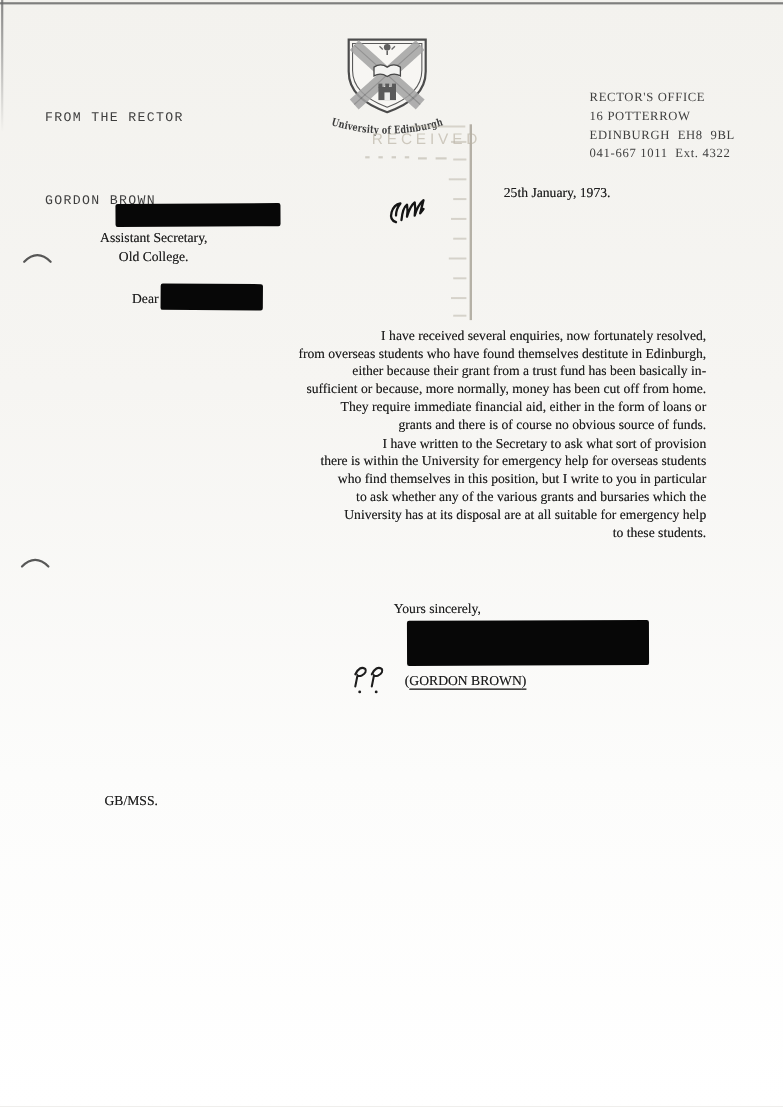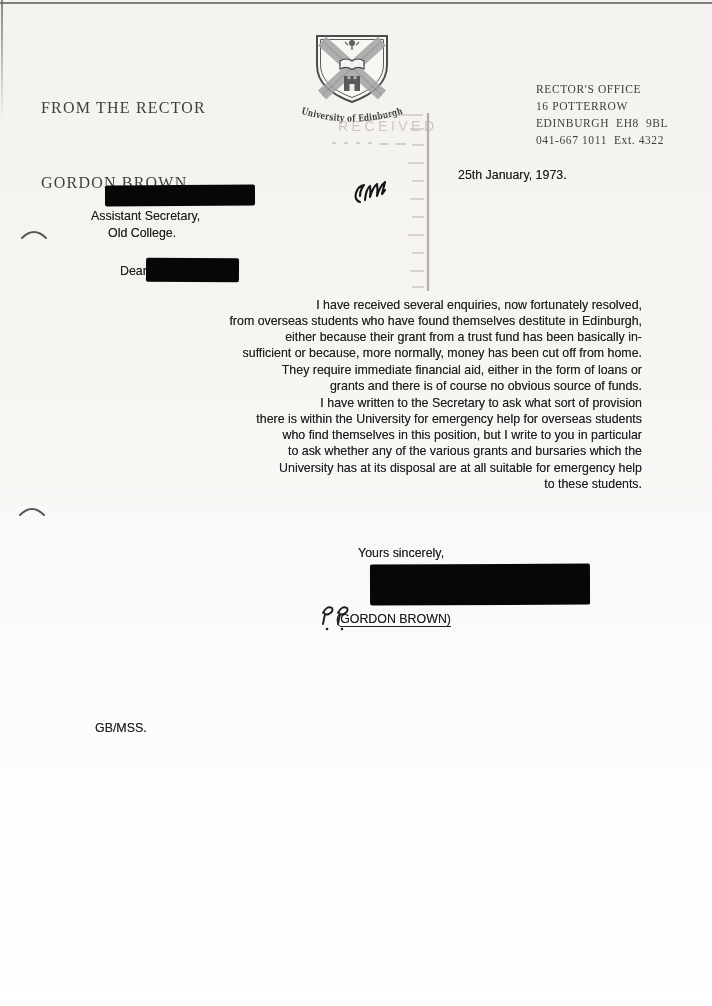--- a/index.html
+++ b/index.html
@@ -5,24 +5,24 @@
   html,body{margin:0;padding:0;}
   body{background:#e8e7e4;font-family:"DejaVu Sans Mono",monospace;}
   .page{
     position:relative;width:712px;height:1006px;margin:0 auto;overflow:hidden;
     background:linear-gradient(180deg,#f3f2ee 0%,#f6f5f2 35%,#fcfcfb 70%,#ffffff 100%);
   }
   .edge-top{position:absolute;left:0;top:2px;width:712px;height:2px;background:#585858;opacity:.75;}
   .edge-left{position:absolute;left:1px;top:0;width:2px;height:120px;background:linear-gradient(180deg,#6a6a6a,rgba(106,106,106,0));opacity:.8;}
   .abs{position:absolute;}
   
-  .serifhead{font-family:Liberation Serif, serif;color:#3e3e3e;font-size:16px;letter-spacing:1.2px;line-height:25px;white-space:pre;}
+  .serifhead{font-family:Liberation Mono, monospace;color:#3e3e3e;font-size:12px;letter-spacing:1.2px;line-height:25px;white-space:pre;}
   .officeblock{font-family:"Liberation Serif",serif;color:#3e3e3e;font-size:11.5px;letter-spacing:.6px;line-height:17px;white-space:pre;}
   
-  .type{font-family:Liberation Sans, sans-serif;color:#1e1e1e;font-size:12.4px;line-height:16.15px;white-space:pre;text-shadow:0 0 .5px rgba(20,20,20,.55);}
+  .type{font-family:Liberation Serif, serif;color:#1e1e1e;font-size:12.4px;line-height:16.15px;white-space:pre;text-shadow:0 0 .5px rgba(20,20,20,.55);}
   .para{width:548px;text-align:right;}
   .redaction{background:#070707;border-radius:2px;}
   .underl{text-decoration:underline;text-underline-offset:2.5px;}
   .stamp{opacity:.9;}
 </style>
 </head>
 <body>
 
 <div class="page">
 
@@ -138,17 +138,17 @@
   <div class="abs type" style="left:358px;top:545px;">Yours sincerely,</div>
   <div class="abs redaction" style="left:370px;top:564px;width:220px;height:41px;transform:rotate(-.2deg);"></div>
 
   <svg class="abs" style="left:321px;top:604px;" width="36" height="32" viewBox="0 0 36 32">
     <path d="M2,9 Q6,1 11,4 Q13,7 8,10 Q5,11 4,10 L2,20" fill="none" stroke="#1d1d1d" stroke-width="1.9" stroke-linecap="round"></path>
     <circle cx="6" cy="25" r="1.3" fill="#1d1d1d"></circle>
     <path d="M17,9 Q21,1 26,4 Q28,7 23,10 Q20,11 19,10 L17,20" fill="none" stroke="#1d1d1d" stroke-width="1.9" stroke-linecap="round"></path>
     <circle cx="21" cy="25" r="1.3" fill="#1d1d1d"></circle>
   </svg>
 
-  <div class="abs type" style="left:336px;top:611px;"><span>(</span><span class="underl">GORDON BROWN</span><span class="underl">)</span></div>
+  <div class="abs type" style="left:368px;top:611px;"><span>(</span><span class="underl">GORDON BROWN</span><span class="underl">)</span></div>
 
   <div class="abs type" style="left:95px;top:720px;">GB/MSS.</div>
 
 </div>
 
 </body></html>

